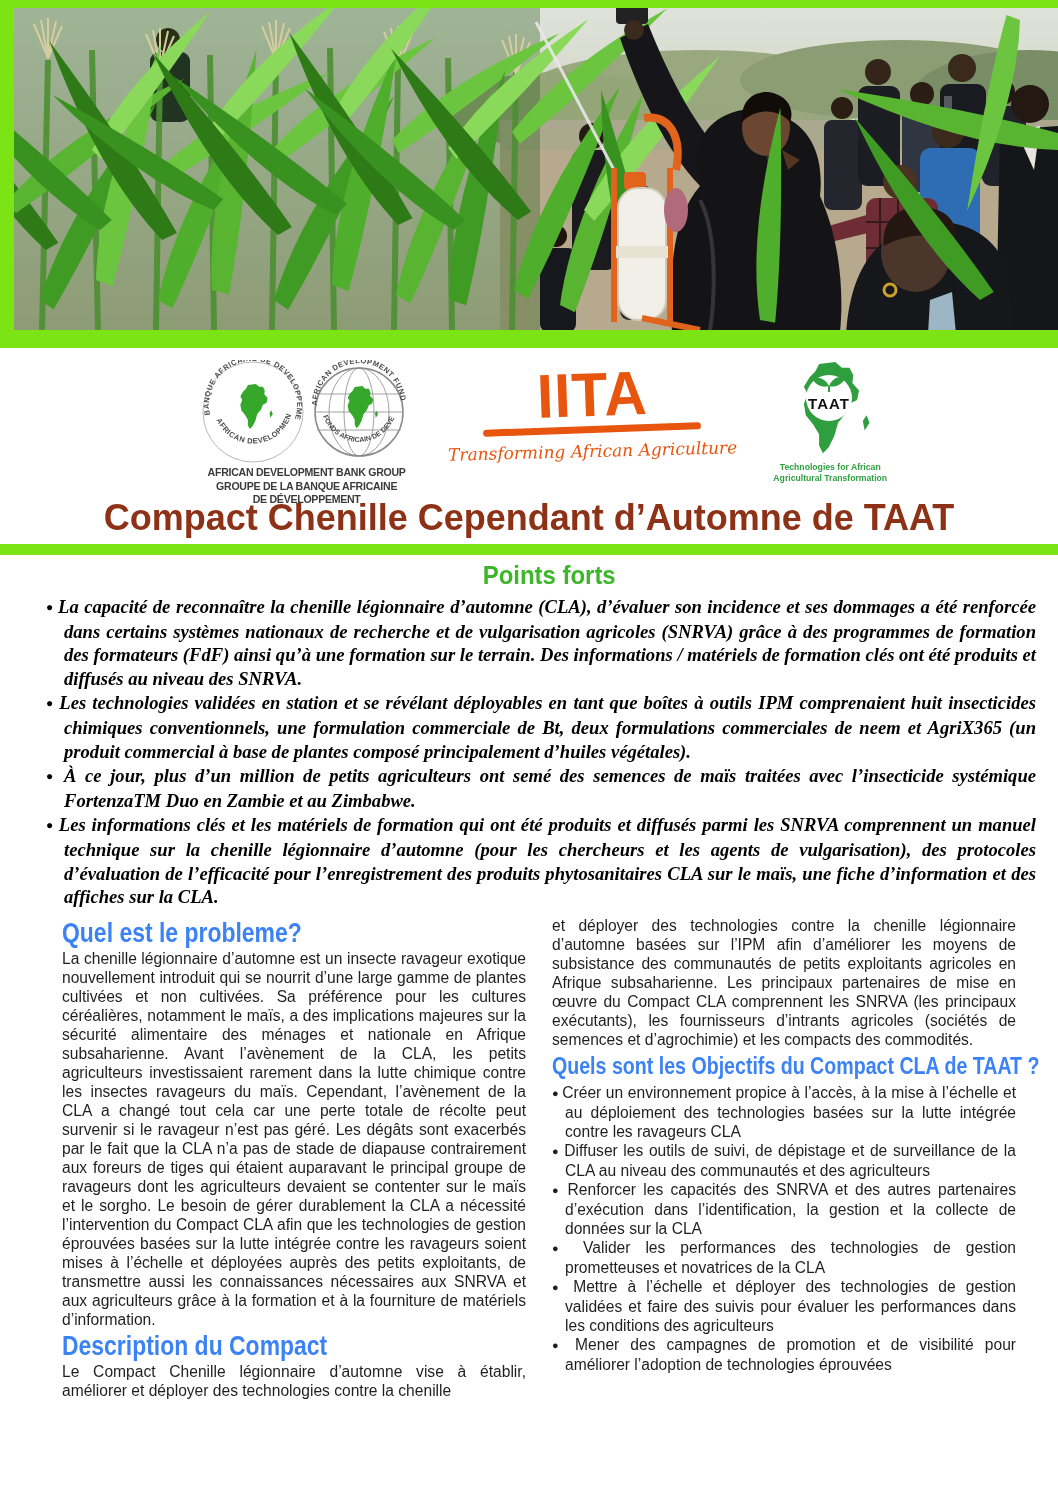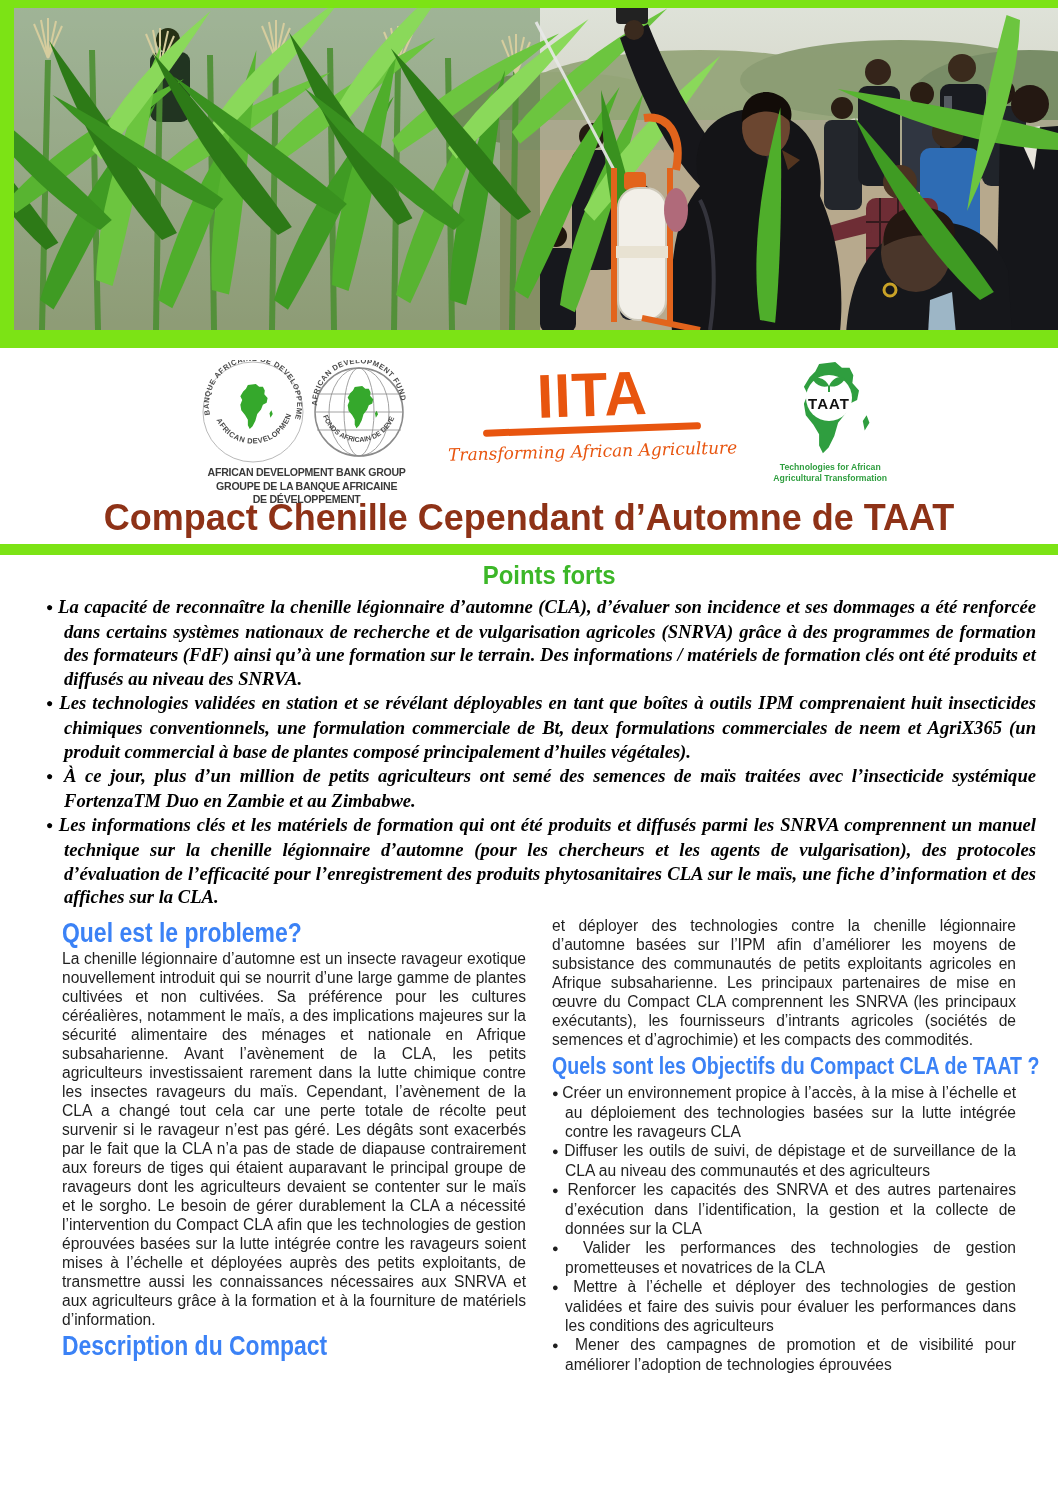--- a/index.html
+++ b/index.html
@@ -321,20 +321,21 @@
 
   <div class="cols">
     <div class="col">
       <div class="sec-heading">
         <span>Quel est le probleme?</span>
       </div>
       <p class="body-text">La chenille légionnaire d’automne est un insecte ravageur exotique nouvellement introduit qui se nourrit d’une large gamme de plantes cultivées et non cultivées. Sa préférence pour les cultures céréalières, notamment le maïs, a des implications majeures sur la sécurité alimentaire des ménages et nationale en Afrique subsaharienne. Avant l’avènement de la CLA, les petits agriculteurs investissaient rarement dans la lutte chimique contre les insectes ravageurs du maïs. Cependant, l’avènement de la CLA a changé tout cela car une perte totale de récolte peut survenir si le ravageur n’est pas géré. Les dégâts sont exacerbés par le fait que la CLA n’a pas de stade de diapause contrairement aux foreurs de tiges qui étaient auparavant le principal groupe de ravageurs dont les agriculteurs devaient se contenter sur le maïs et le sorgho. Le besoin de gérer durablement la CLA a nécessité l’intervention du Compact CLA afin que les technologies de gestion éprouvées basées sur la lutte intégrée contre les ravageurs soient mises à l’échelle et déployées auprès des petits exploitants, de transmettre aussi les connaissances nécessaires aux SNRVA et aux agriculteurs grâce à la formation et à la fourniture de matériels d’information.</p>
       <div class="sec-heading">
         <span>Description du Compact</span>
       </div>
+      <p class="body-text">Le Compact Chenille légionnaire d’automne vise à établir, améliorer et déployer des technologies contre la chenille</p>
     </div>
 
     <div class="col">
       <p class="body-text">et déployer des technologies contre la chenille légionnaire d’automne basées sur l’IPM afin d’améliorer les moyens de subsistance des communautés de petits exploitants agricoles en Afrique subsaharienne. Les principaux partenaires de mise en œuvre du Compact CLA comprennent les SNRVA (les principaux exécutants), les fournisseurs d’intrants agricoles (sociétés de semences et d’agrochimie) et les compacts des commodités.</p>
       <div class="sec-heading small">
         <span>Quels sont les Objectifs du Compact CLA de TAAT ?</span>
       </div>
       <ul class="objectives">
         <li>Créer un environnement propice à l’accès, à la mise à l’échelle et au déploiement des technologies basées sur la lutte intégrée contre les ravageurs CLA</li>
         <li>Diffuser les outils de suivi, de dépistage et de surveillance de la CLA au niveau des communautés et des agriculteurs</li>

